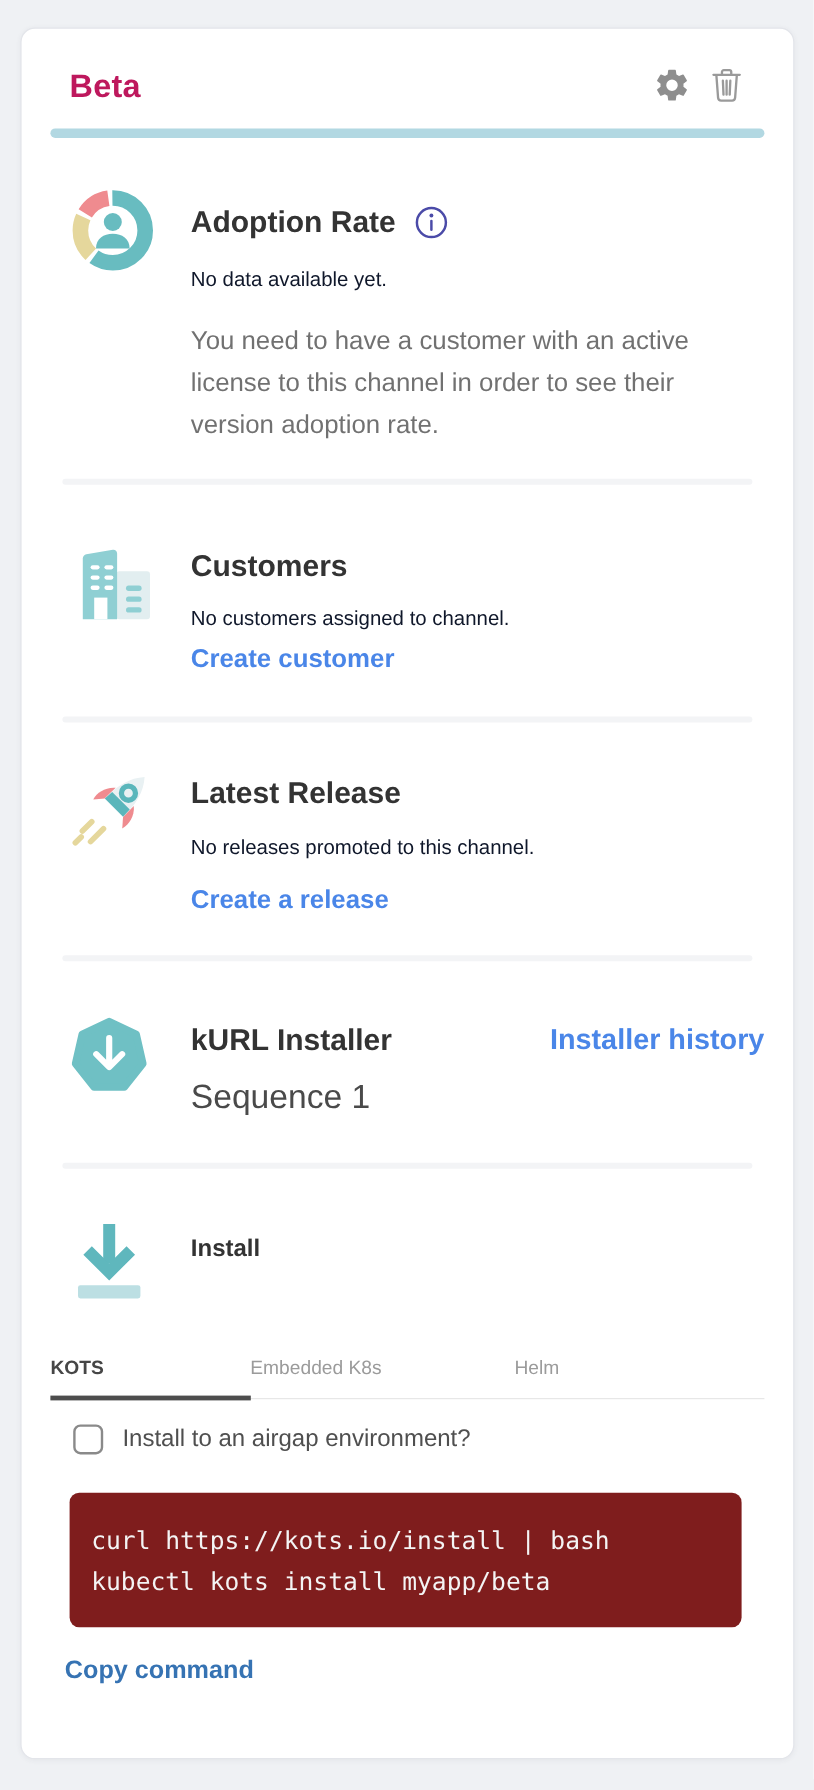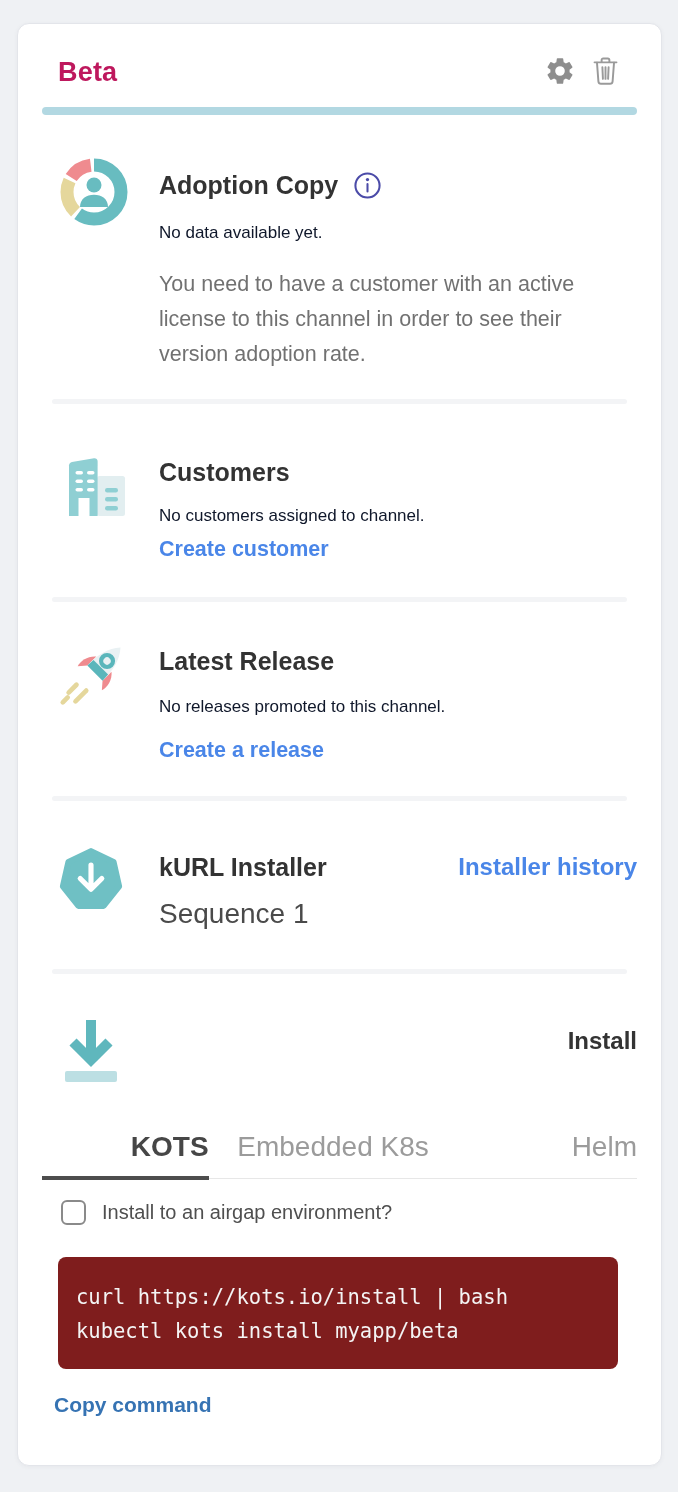--- a/index.html
+++ b/index.html
@@ -52,25 +52,25 @@
   .s-customers .status-text { margin-top:11px; }
   .s-customers .link { margin-top:4px; }
   .s-release { margin-top:30px; padding-bottom:33px; }
   .s-release .sec-title { margin-top:13px; }
   .s-release .status-text { margin-top:13px; }
   .s-release .link { margin-top:14px; }
   .s-kurl { margin-top:41px; padding-bottom:39px; }
   .s-kurl .title-row { margin-top:9px; }
   .s-kurl .sequence-text { margin-top:15px; }
   .s-install { margin-top:38px; }
-  .s-install .sec-title { margin-top:13px; font-size:24px;text-align:right; }
+  .s-install .sec-title { margin-top:13px; font-size:20px; }
 
   
   .tab-bar { display:flex; margin-top:29px; border-bottom:1px solid #e7e7e7; }
-  .tab { text-align:right; font-size:28px; color:#9b9b9b; padding:10px 0 15px 0; cursor:pointer; background:none; border:none; font-family:inherit; }
+  .tab { text-align:left; font-size:16px; color:#9b9b9b; padding:10px 0 15px 0; cursor:pointer; background:none; border:none; font-family:inherit; }
   .tab.t0 { width:28%; }
   .tab.t1 { width:37%; }
   .tab.t2 { width:35%; }
   .tab.active { color:#464646; font-weight:700; border-bottom:4px solid #4d4d4d; margin-bottom:-2px; padding-bottom:13px; }
 
   
   .airgap-row { display:flex; align-items:center; margin:21px 0 0 19px; }
   .checkbox { width:25px; height:25px; border:2px solid #8a8a8a; border-radius:6px; background:#fff; cursor:pointer; flex:none; }
   .airgap-label { font-size:20px; color:#4f4f4f; margin-left:16px; }
   .code-block {
@@ -124,21 +124,21 @@
             <circle cx="40" cy="40" r="27" fill="none" stroke="#e5d79c" stroke-width="13" pathLength="100" stroke-dasharray="20 80" stroke-dashoffset="-62"></circle>
             <circle cx="40" cy="40" r="27" fill="none" stroke="#ef8b8f" stroke-width="13" pathLength="100" stroke-dasharray="14 86" stroke-dashoffset="-84"></circle>
           </g>
           <circle cx="40" cy="33" r="7.5" fill="#68bcc0"></circle>
           <path d="M26 55c0-8 6.3-12.2 14-12.2S54 47 54 55z" fill="#68bcc0"></path>
         </svg>
       </span>
     </div>
     <div class="content">
       <div class="title-row sec-title-row">
-        <span class="sec-title">Adoption Copy</span>
+        <span class="sec-title">Adoption Rate</span>
         <span style="margin-left:15px; display:flex;">
           <svg width="29" height="29" viewBox="0 0 24 24" fill="none" stroke="#4b4ba8" stroke-width="1.7">
             <circle cx="12" cy="12" r="10"></circle>
             <line x1="12" y1="10.8" x2="12" y2="17" stroke-linecap="round"></line>
             <circle cx="12" cy="7.1" r="1.35" fill="#4b4ba8" stroke="none"></circle>
           </svg>
         </span>
       </div>
       <div class="status-text">No data available yet.</div>
       <div class="desc-text">You need to have a customer with an active license to this channel in order to see their version adoption rate.</div>

